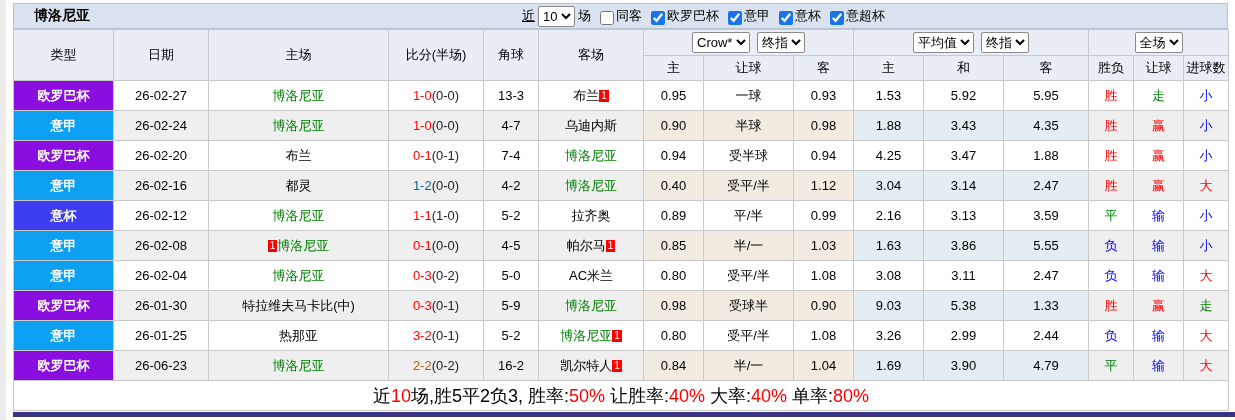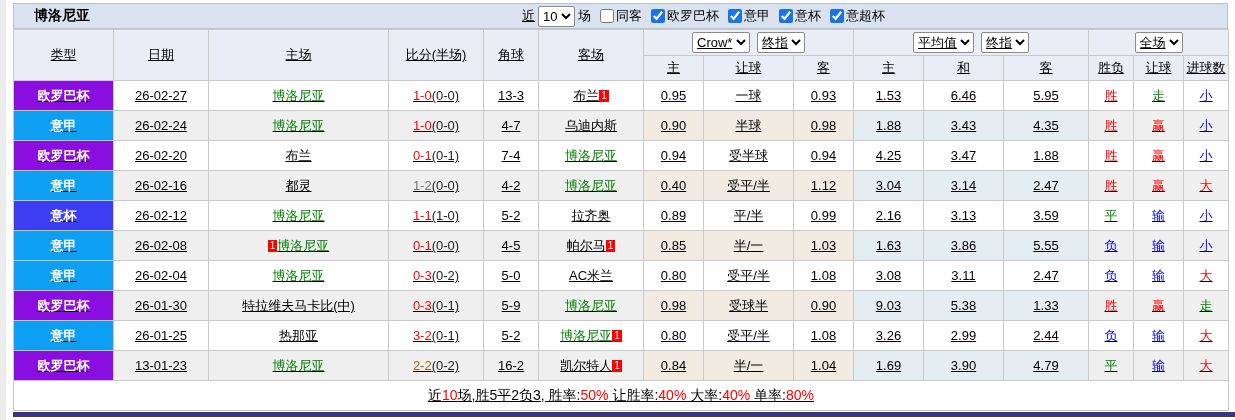--- a/index.html
+++ b/index.html
@@ -10,40 +10,40 @@
 
   
   .titlebar{box-sizing:border-box;height:26px;background:#d9e2ee;border:1px solid #b7c2d2;
             border-bottom:1px solid #b7c2d2;display:flex;align-items:center;padding-left:20px;font-size:14px;color:#000;}
   .tb-title{font-weight:bold;}
   .tb-controls{display:flex;align-items:center;margin-left:auto;margin-right:342px;font-size:13px;gap:3px;white-space:nowrap;}
   .tb-controls a{color:#000;text-decoration:underline;cursor:pointer;}
   select{font-family:"Liberation Sans","DejaVu Sans",sans-serif;font-size:13px;height:21px;
          background:#fff;border:1px solid #8a8a8a;border-radius:2px;}
   input[type=checkbox]{accent-color:#1a73e8;width:14px;height:14px;margin:0 2px 0 6px;vertical-align:-2px;}
-  .cb-label{display:flex;align-items:center;}
+  .cb-label{display:flex;align-items:flex-end;}
 
   
-  table.grid{border-collapse:collapse;table-layout:fixed;width:1215px;font-size:13px;color:#000;text-decoration:underline;}
+  table.grid{border-collapse:collapse;table-layout:fixed;width:1215px;font-size:13px;color:#000;}
   table.grid th,table.grid td{border:1px solid #c9c9c9;text-align:center;padding:0;
         white-space:nowrap;overflow:hidden;}
   table.grid thead th{background:#e9eef6;font-weight:normal;height:24px;}
   table.grid thead tr.dd-row th{height:25px;}
   table.grid tbody td{height:29px;}
   tr.even td{background:#efefef;}
   tr.odd td{background:#ffffff;}
   td.crow{background:#faf4eb;}
   tr.even td.crow{background:#f1ebe2;}
   td.avgc{background:#edf6fa;}
   tr.even td.avgc{background:#e4edf1;}
   td.type-cell{color:#fff;font-weight:bold;}
   .ht{color:#222;text-align:center;}
   .badge{display:inline-block;background:#ff0000;color:#fff;font-size:10px;line-height:12px;
          padding:0 2px;vertical-align:top;margin-top:3px;font-weight:normal;}
-  .sum-row td{height:29px;background:#fff;font-size:14px;}
+  .sum-row td{height:29px;background:#fff;font-size:18px;}
   .dd-group{display:flex;justify-content:center;gap:7px;align-items:center;}
   .bottom-bar{position:absolute;left:13px;top:412px;width:1222px;height:5px;background:#3b3480;}
 </style>
 </head>
 <body>
 
 <div class="page">
   <div class="left-strip"></div>
 
   <div class="widget">
@@ -140,21 +140,21 @@
             <td class="type-cell" style="background: rgb(138, 14, 224);">欧罗巴杯</td>
             <td>26-02-27</td>
             <td><span style="color:#008000">博洛尼亚</span></td>
             <td><span style="color:#ff0000">1-0</span><span class="ht">(0-0)</span></td>
             <td>13-3</td>
             <td><span>布兰</span><span class="badge" style="background:#ff0000">1</span></td>
             <td class="crow">0.95</td>
             <td class="crow">一球</td>
             <td class="crow">0.93</td>
             <td class="avgc">1.53</td>
-            <td class="avgc">6.46</td>
+            <td class="avgc">5.92</td>
             <td class="avgc">5.95</td>
             <td style="color: rgb(255, 0, 0);">胜</td>
             <td style="color: rgb(0, 128, 0);">走</td>
             <td style="color: rgb(0, 0, 255);">小</td>
           </tr>
           <tr class="even">
             <td class="type-cell" style="background: rgb(12, 159, 242);">意甲</td>
             <td>26-02-24</td>
             <td><span style="color:#008000">博洛尼亚</span></td>
             <td><span style="color:#ff0000">1-0</span><span class="ht">(0-0)</span></td>
@@ -184,21 +184,21 @@
             <td class="avgc">3.47</td>
             <td class="avgc">1.88</td>
             <td style="color: rgb(255, 0, 0);">胜</td>
             <td style="color: rgb(255, 0, 0);">赢</td>
             <td style="color: rgb(0, 0, 255);">小</td>
           </tr>
           <tr class="even">
             <td class="type-cell" style="background: rgb(12, 159, 242);">意甲</td>
             <td>26-02-16</td>
             <td><span>都灵</span></td>
-            <td><span style="color:#737373">1-2</span><span class="ht">(0-0)</span></td>
+            <td><span style="color:#0369a1">1-2</span><span class="ht">(0-0)</span></td>
             <td>4-2</td>
             <td><span style="color:#008000">博洛尼亚</span></td>
             <td class="crow">0.40</td>
             <td class="crow">受平/半</td>
             <td class="crow">1.12</td>
             <td class="avgc">3.04</td>
             <td class="avgc">3.14</td>
             <td class="avgc">2.47</td>
             <td style="color: rgb(255, 0, 0);">胜</td>
             <td style="color: rgb(255, 0, 0);">赢</td>
@@ -284,21 +284,21 @@
             <td class="crow">1.08</td>
             <td class="avgc">3.26</td>
             <td class="avgc">2.99</td>
             <td class="avgc">2.44</td>
             <td style="color: rgb(0, 0, 255);">负</td>
             <td style="color: rgb(0, 0, 255);">输</td>
             <td style="color: rgb(255, 0, 0);">大</td>
           </tr>
           <tr class="even">
             <td class="type-cell" style="background: rgb(138, 14, 224);">欧罗巴杯</td>
-            <td>13-01-23</td>
+            <td>26-06-23</td>
             <td><span style="color:#008000">博洛尼亚</span></td>
             <td><span style="color:#a16207">2-2</span><span class="ht">(0-2)</span></td>
             <td>16-2</td>
             <td><span>凯尔特人</span><span class="badge" style="background:#ff0000">1</span></td>
             <td class="crow">0.84</td>
             <td class="crow">半/一</td>
             <td class="crow">1.04</td>
             <td class="avgc">1.69</td>
             <td class="avgc">3.90</td>
             <td class="avgc">4.79</td>

